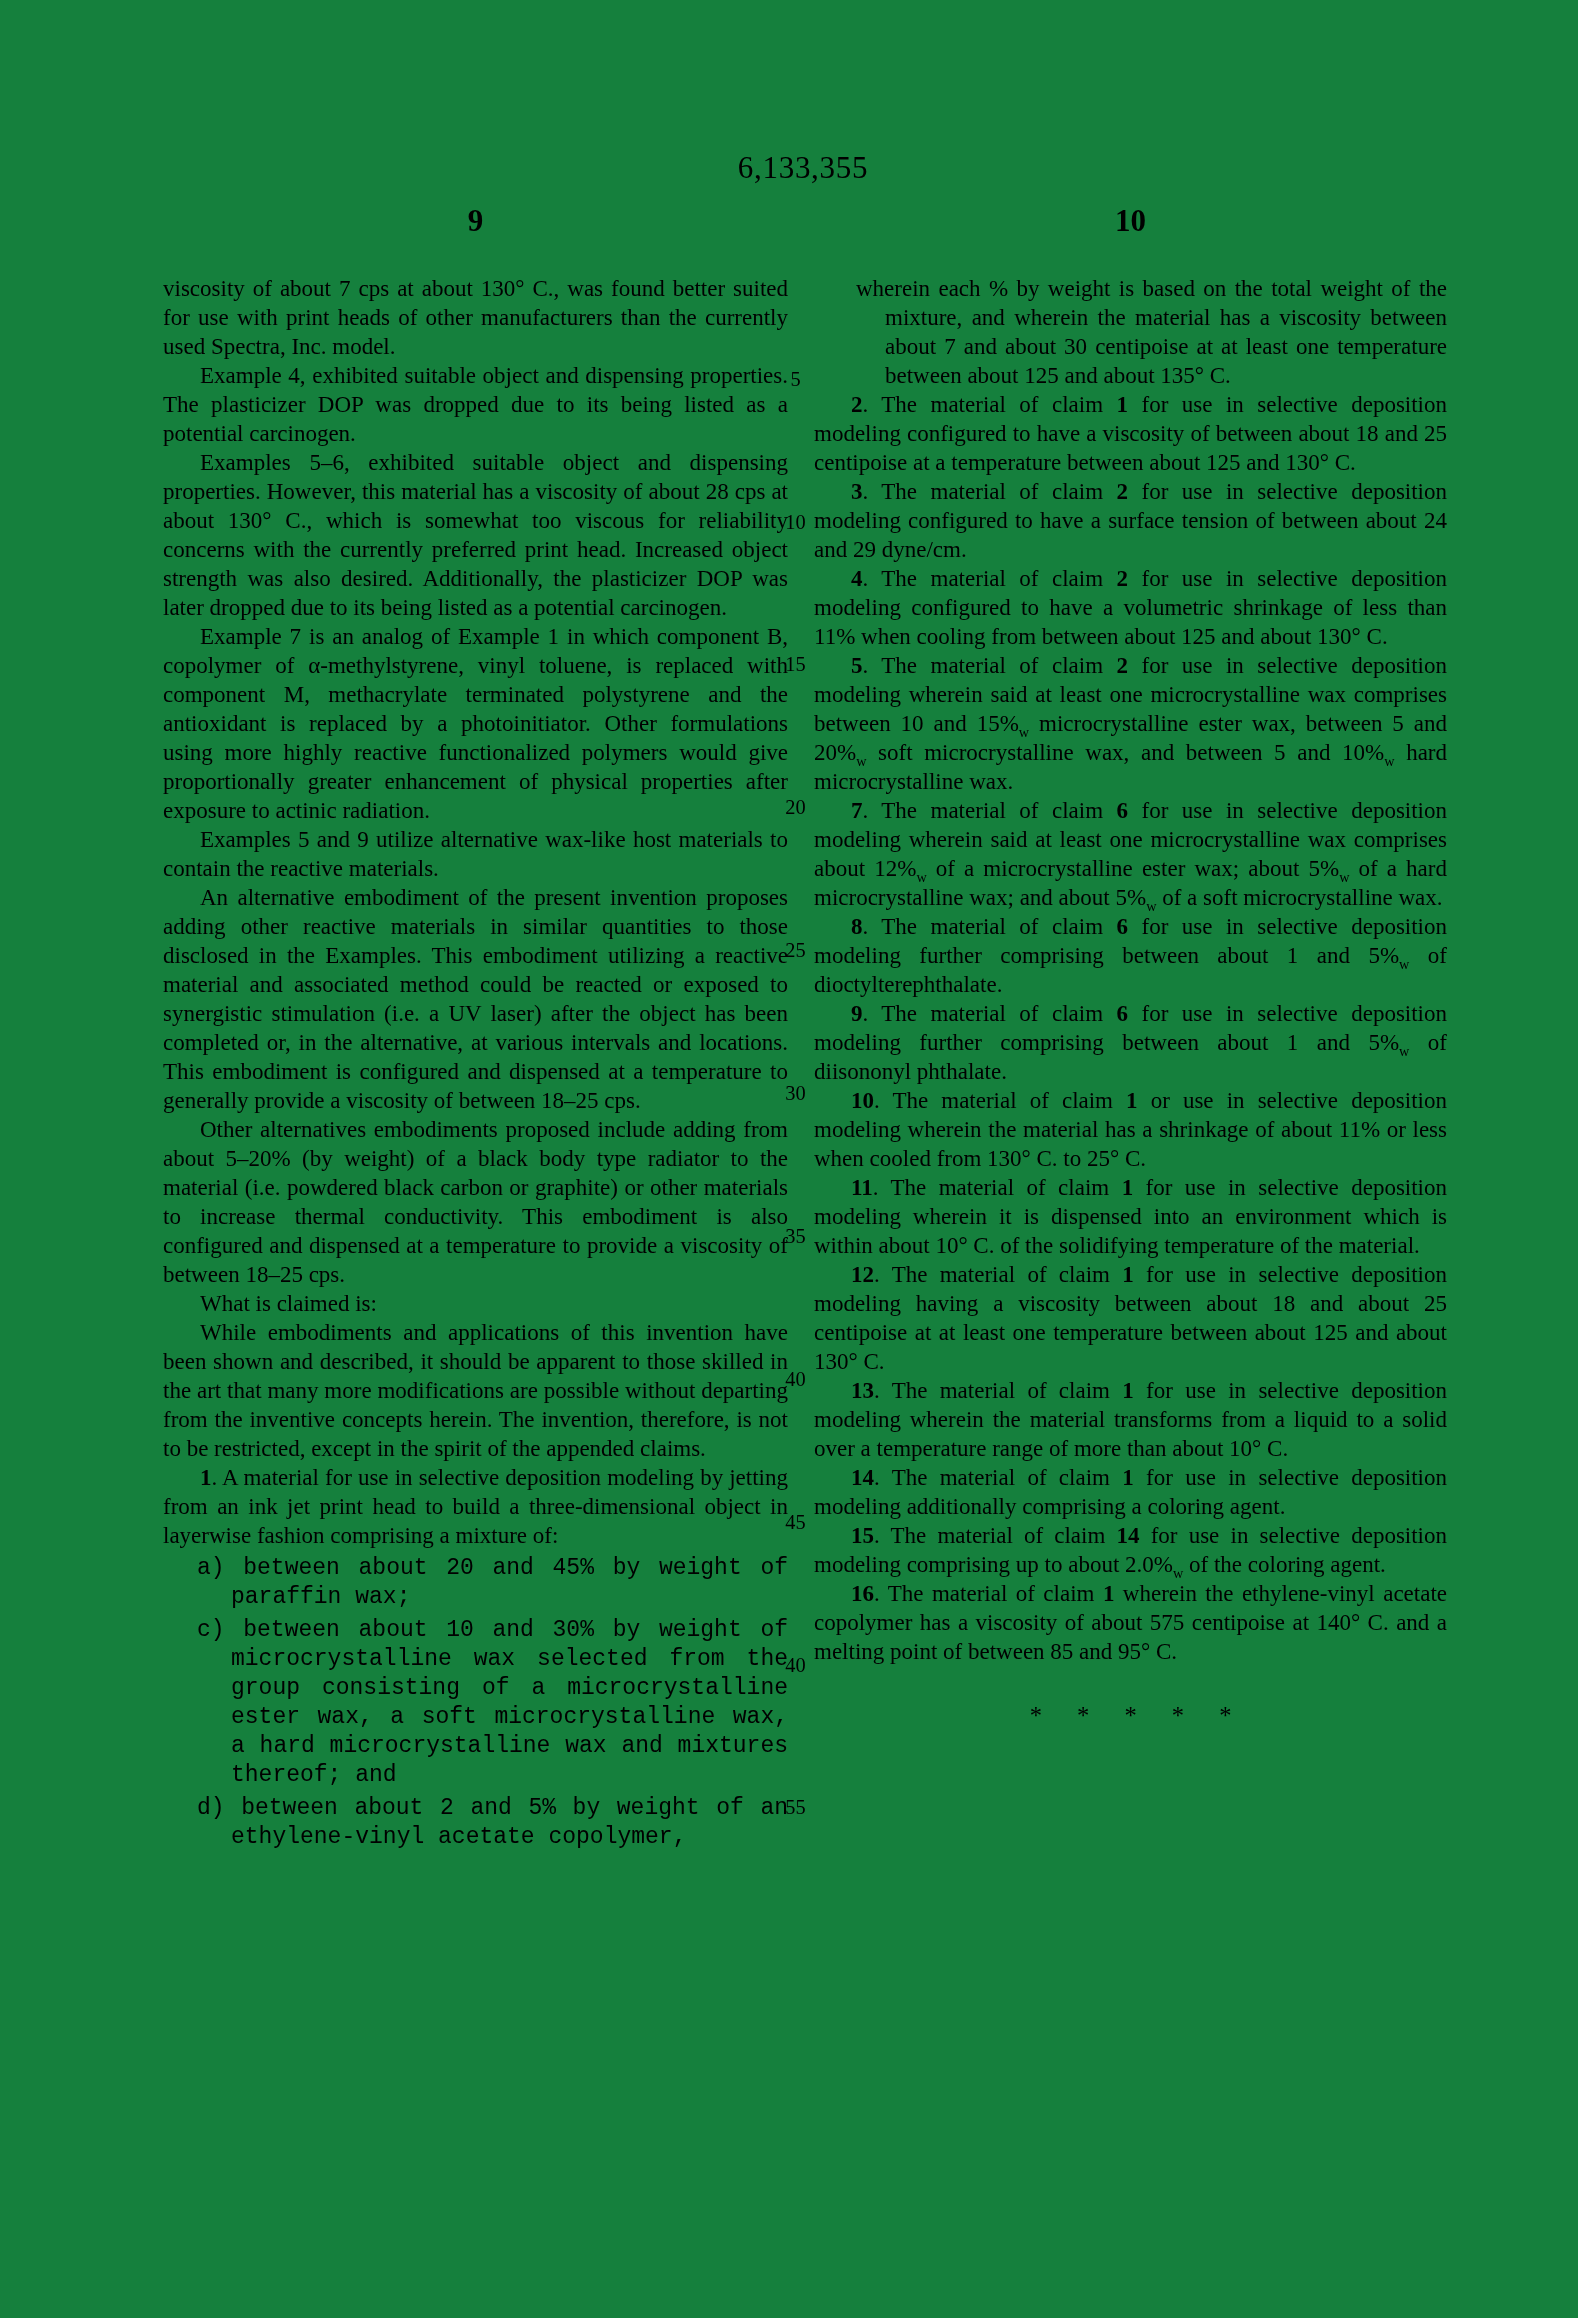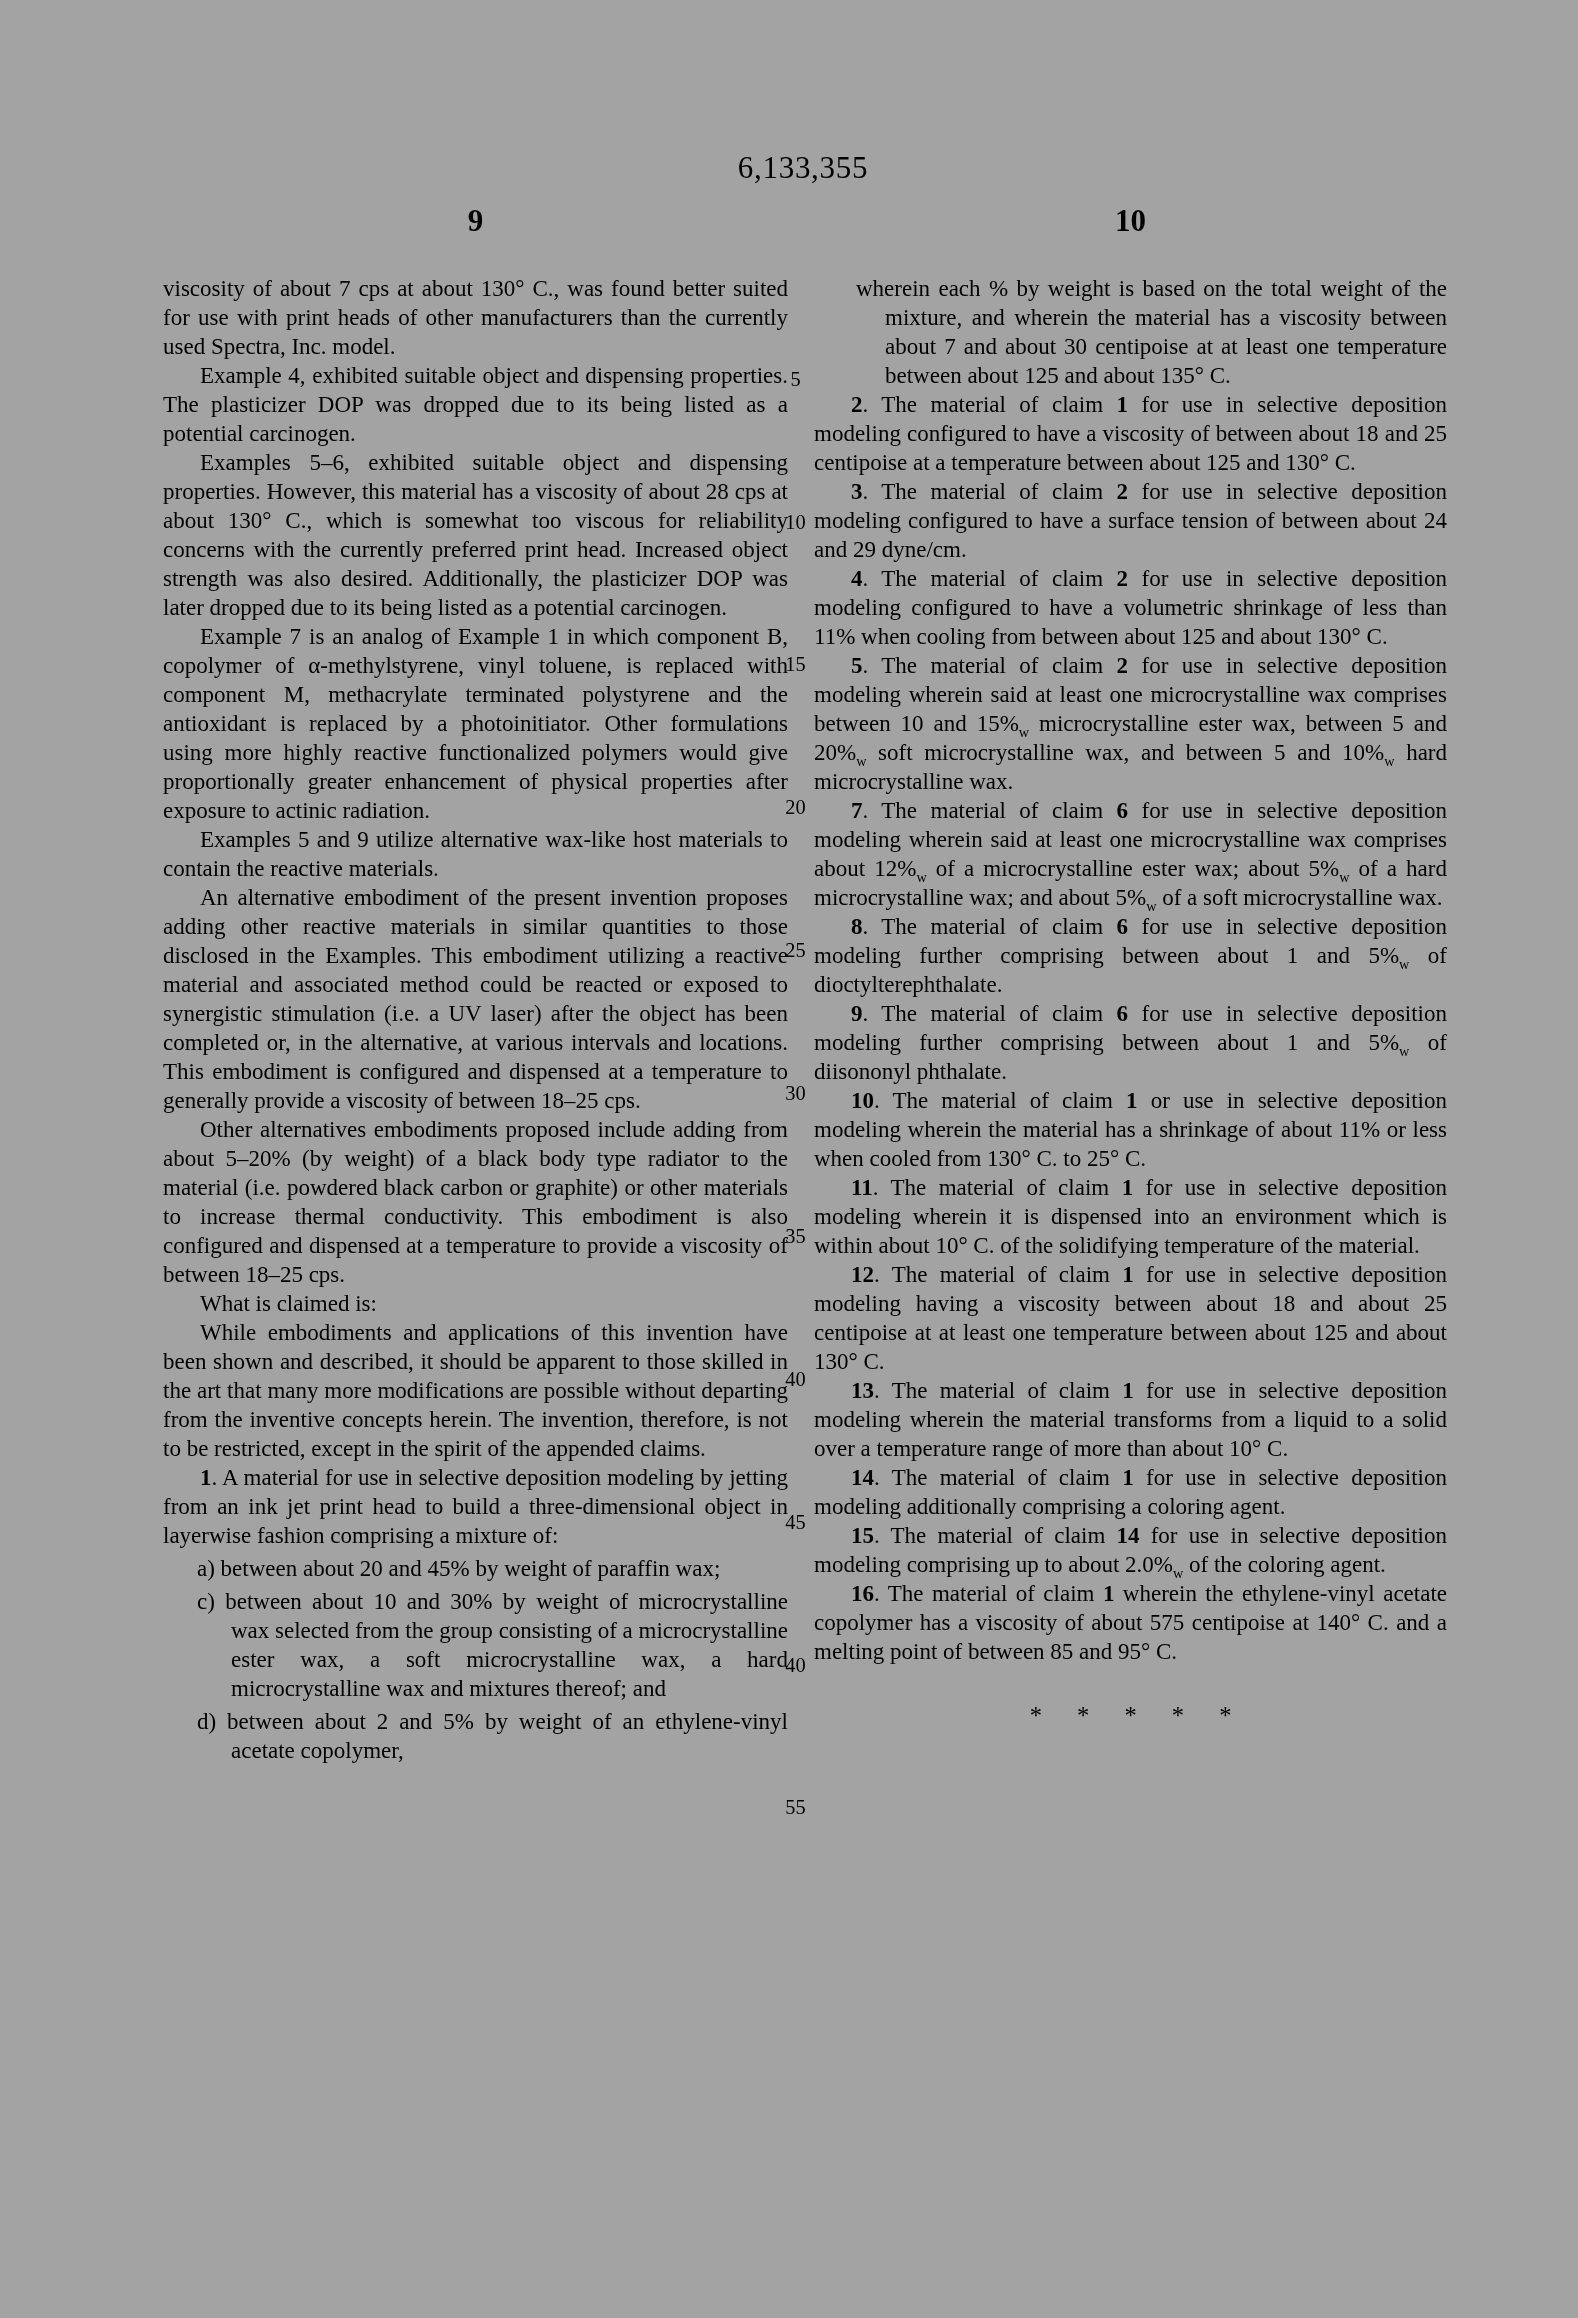--- a/index.html
+++ b/index.html
@@ -1,20 +1,20 @@
 <!DOCTYPE html>
 <html style="font-size:11px"><head>
 <meta charset="utf-8">
 <style>
   html, body { margin: 0; padding: 0; background: #e8e8e8; }
   .page {
     position: relative;
     width: 1578px;
     height: 2319px;
-    background: #a3a3a3;
+    background: #15803d;
     font-family: "Liberation Serif", "DejaVu Serif", serif;
     color: #000;
     overflow: hidden;
   }
   .patent-number {
     position: absolute;
     top: 151px;
     left: 158px;
     width: 1290px;
     text-align: center;
@@ -37,21 +37,21 @@
     top: 250px;
     font-size: 23px;
     line-height: 29px;
     text-align: justify;
     margin-top: 24px;
   }
   .col.left { left: 163px; width: 625px; }
   .col.right { left: 814px; width: 633px; }
   .col p { margin: 0; }
   p.ind { text-indent: 37px; }
-  p.clause { padding-left: 68px; text-indent: -34px; margin-top: 4.1px; }
+  p.clause { padding-left: 68px; text-indent: -34px; margin-top: 4.1px; font-family: Liberation Mono, monospace; }
   p.wherein { padding-left: 71px; text-indent: -29px; }
   .gutter-num {
     position: absolute;
     left: 780px;
     width: 31px;
     text-align: center;
     font-size: 20.4px;
     line-height: 29px;
   }
   sub { font-size: 0.62em; line-height: 0; }

